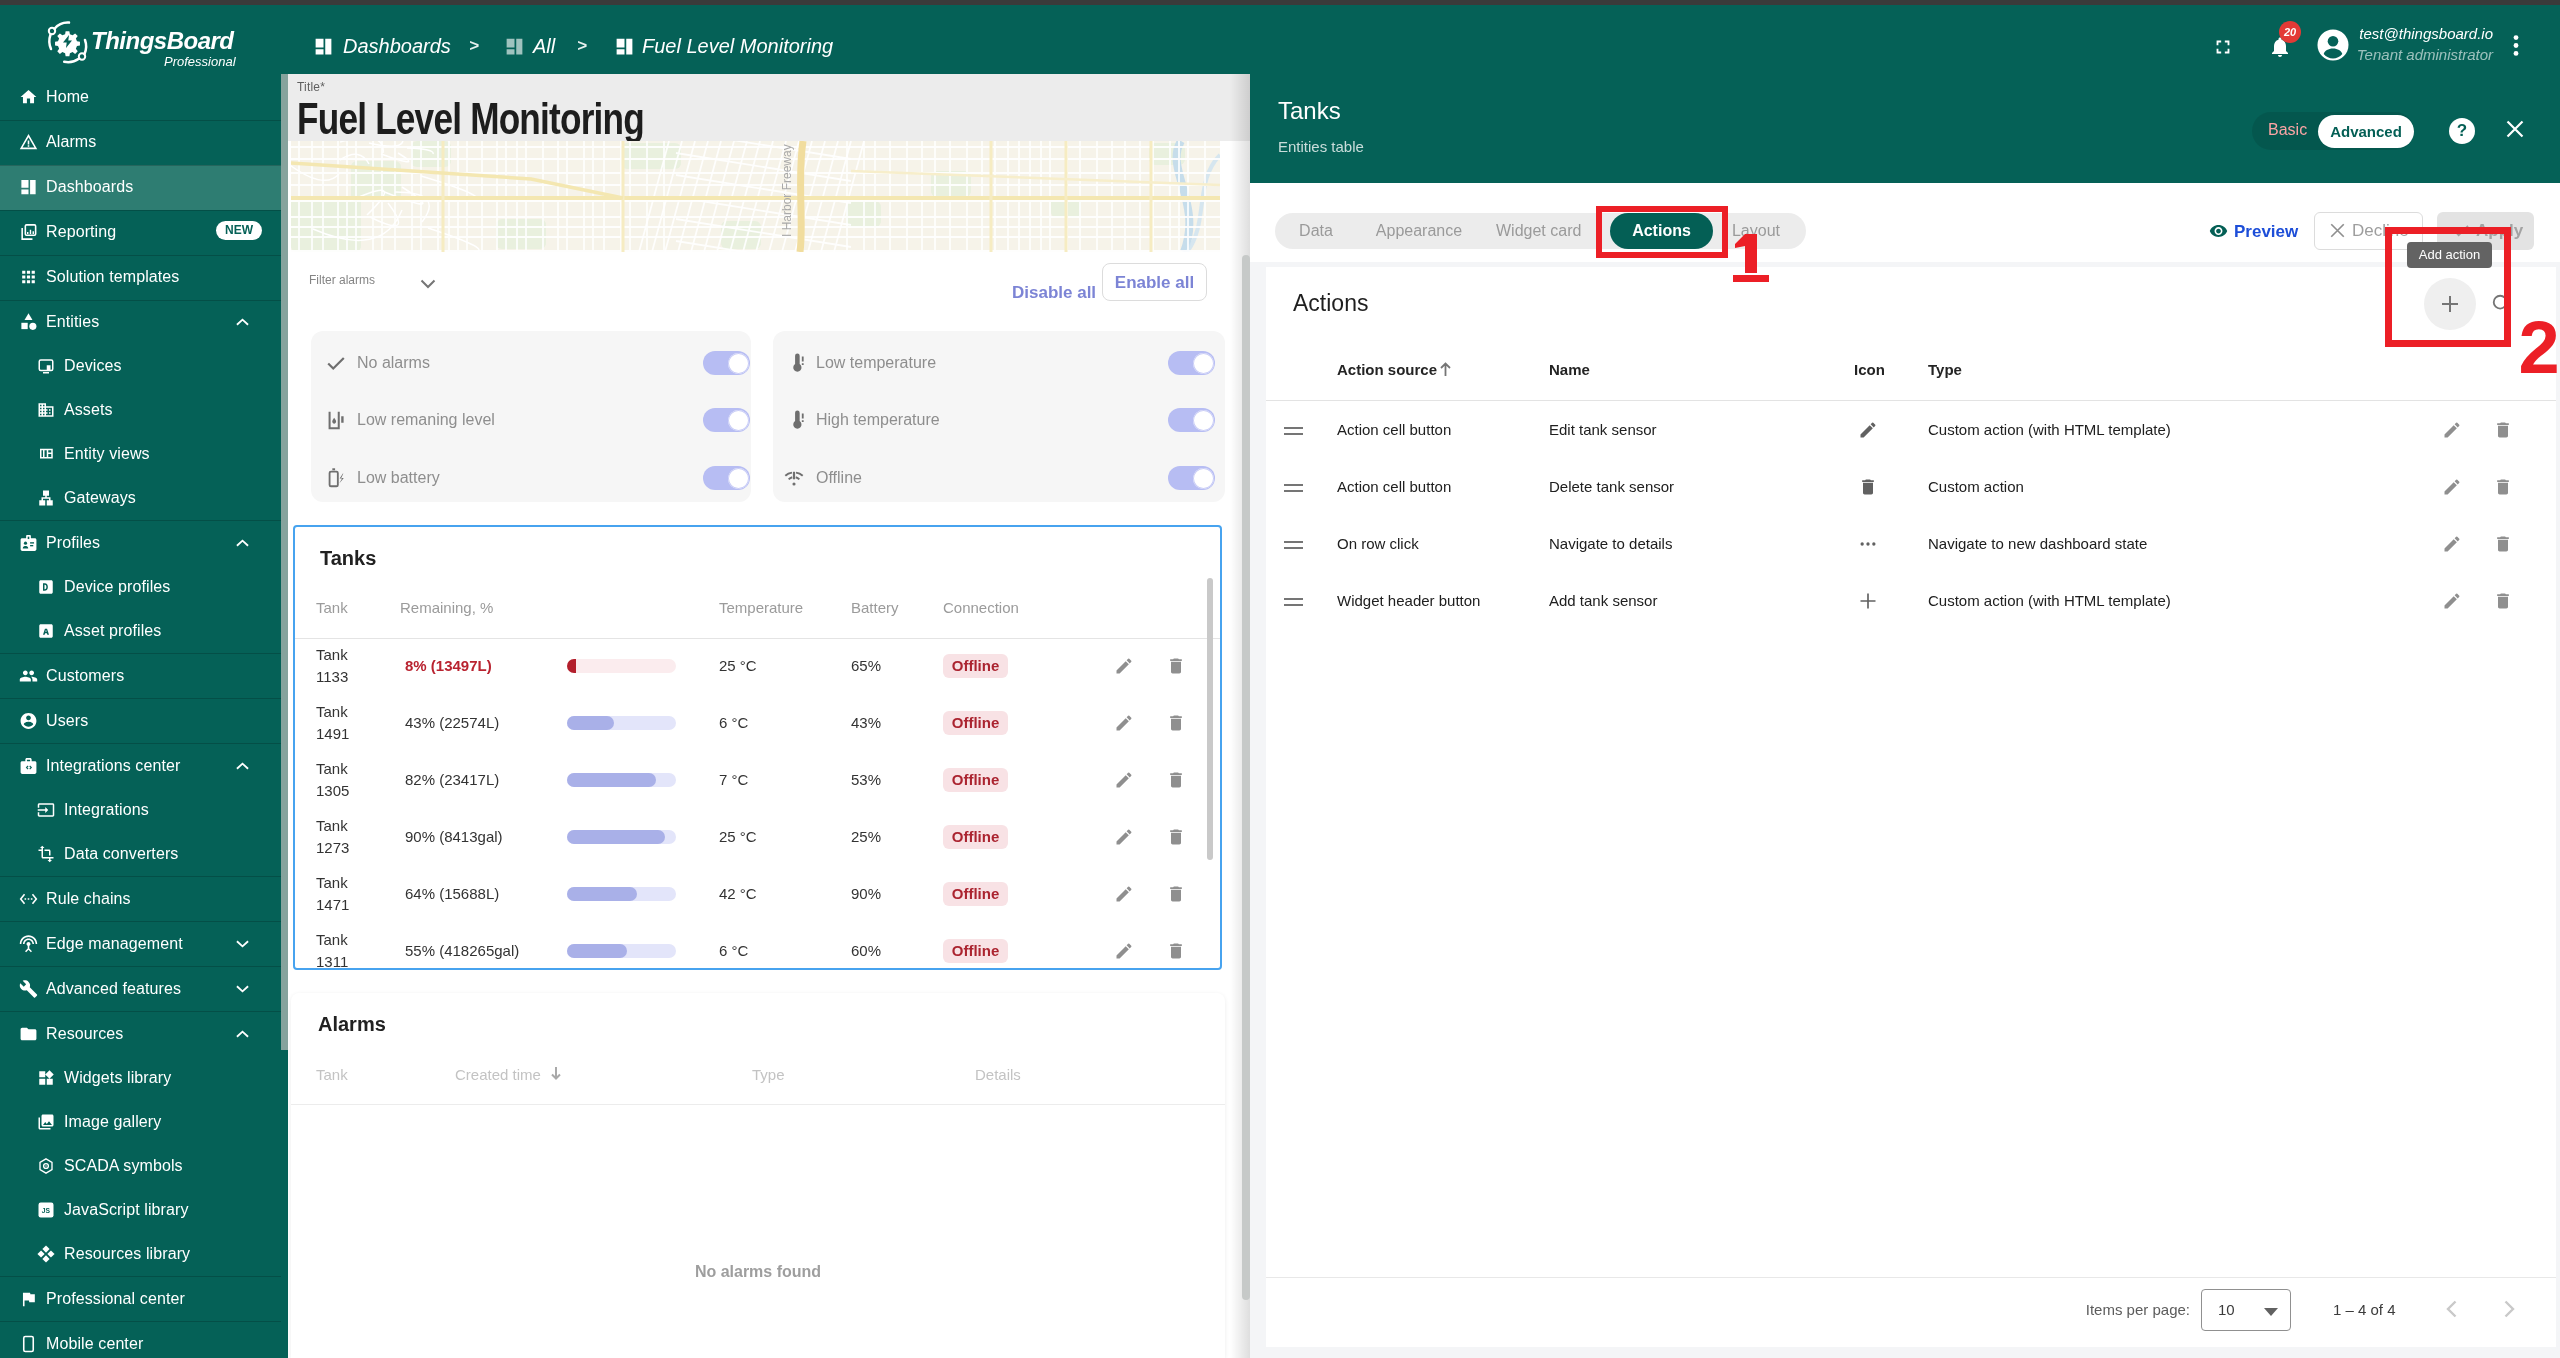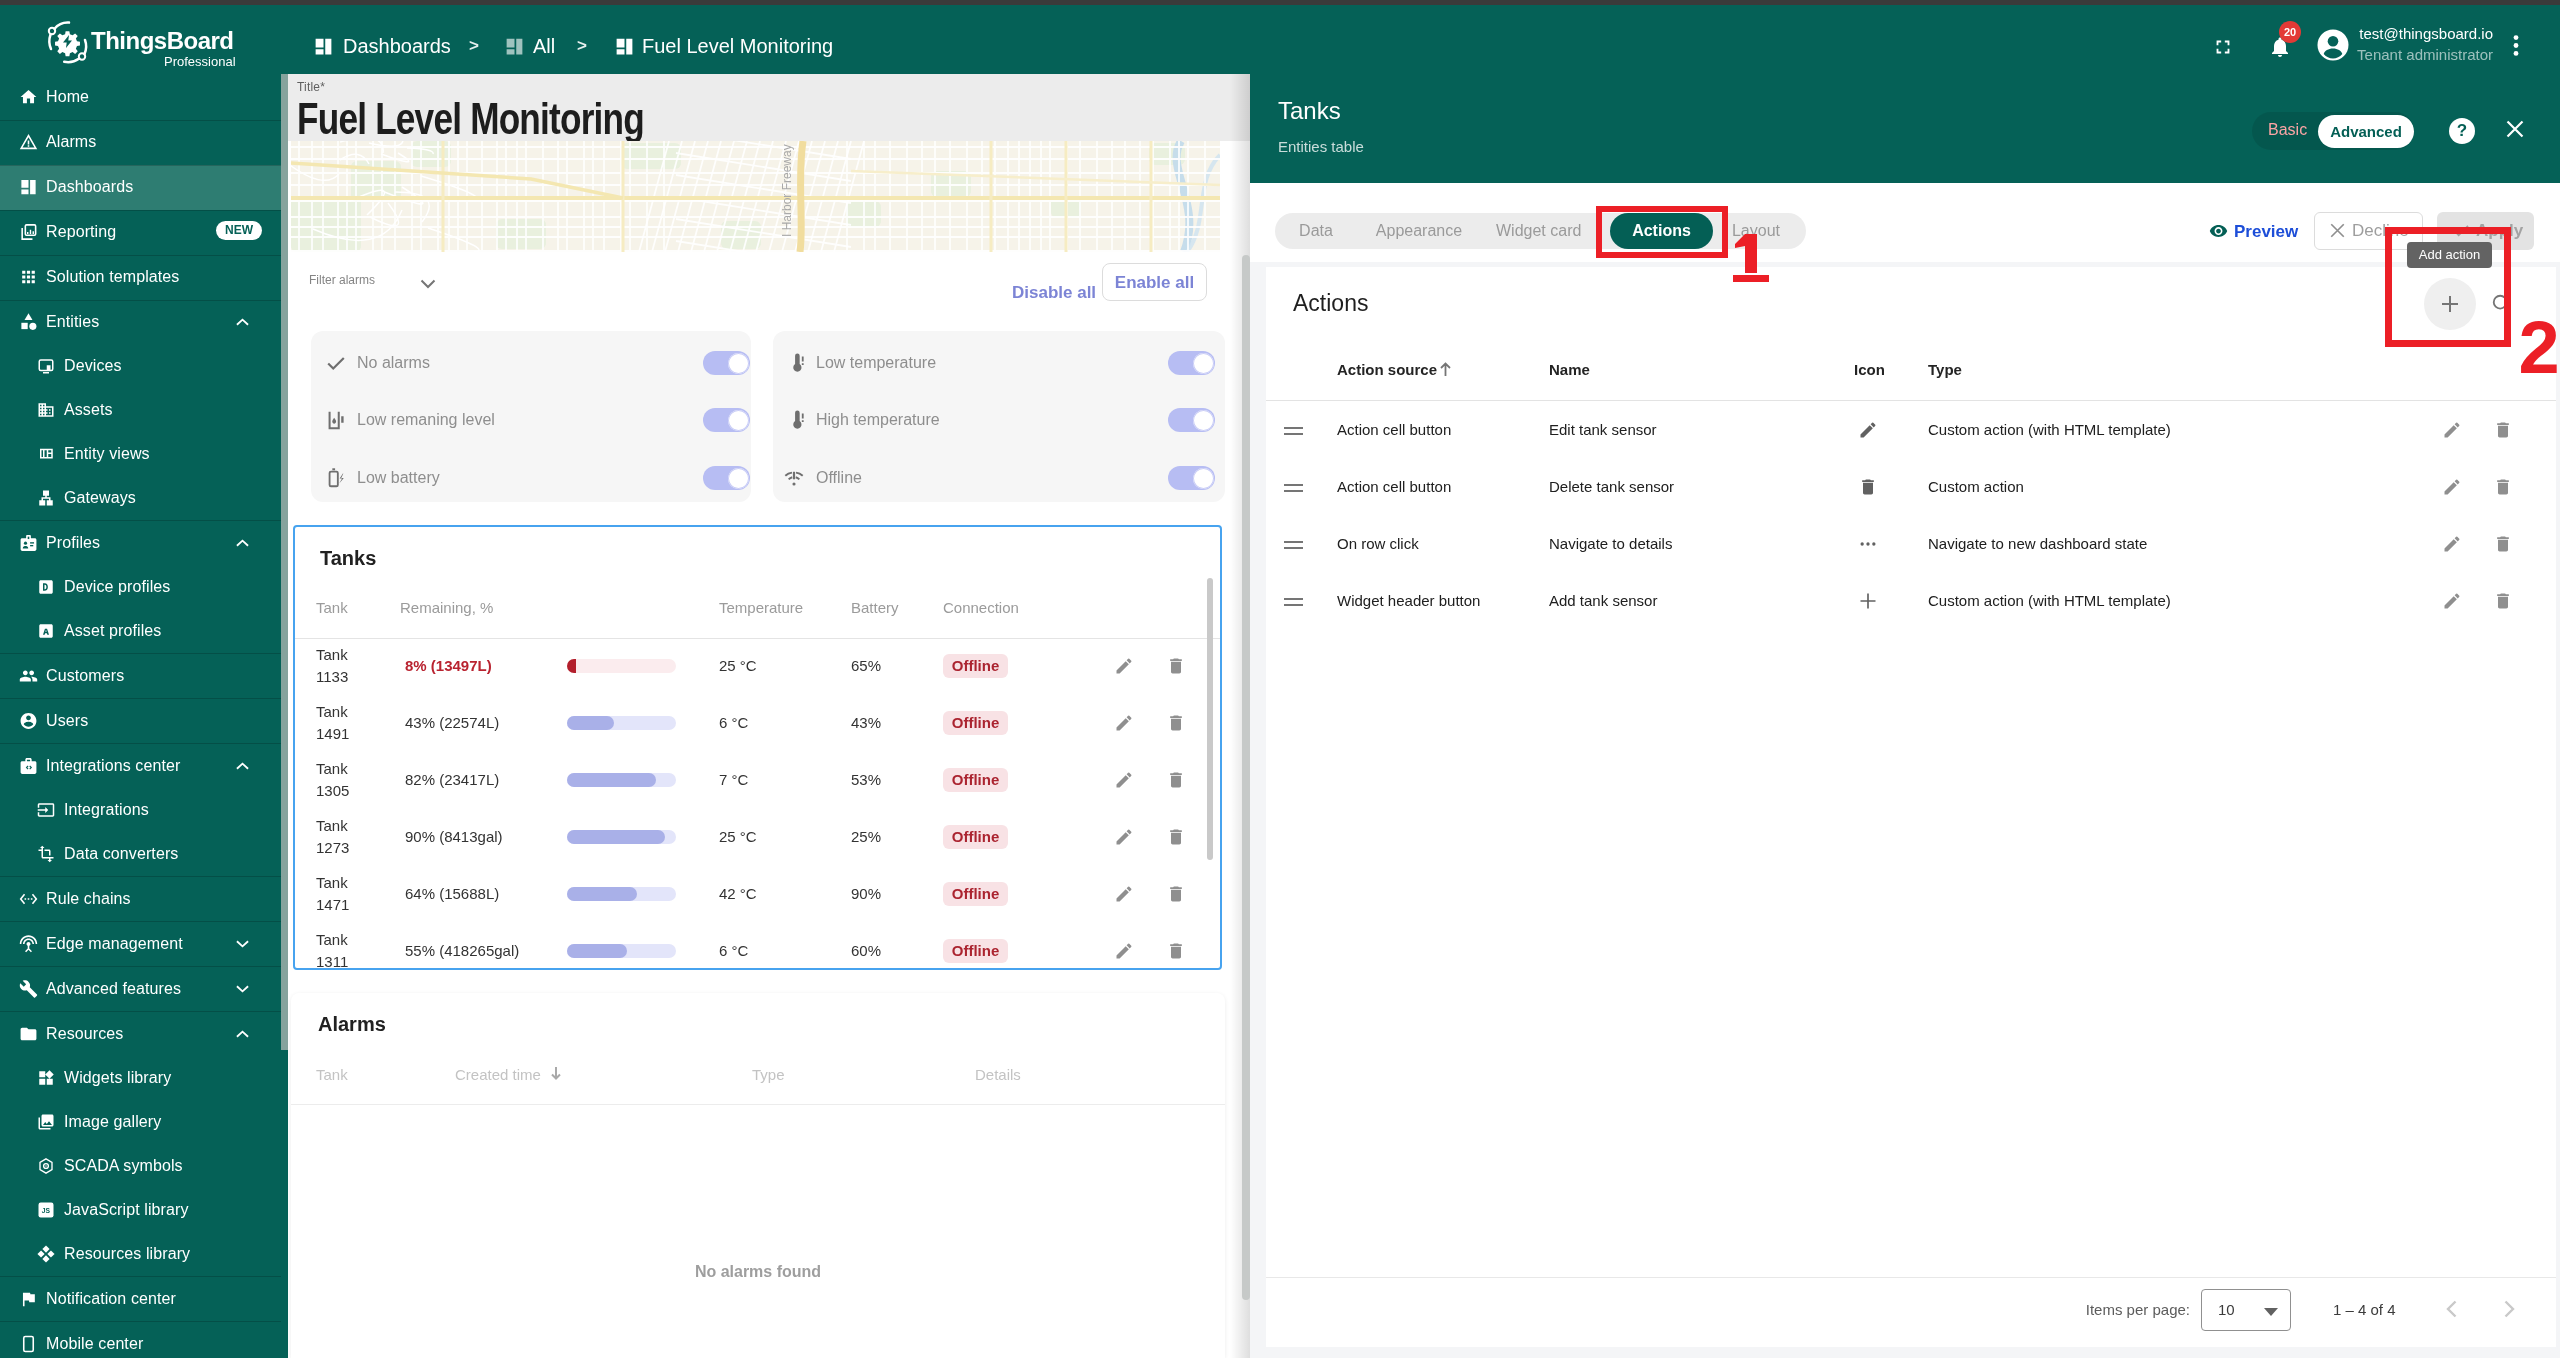--- a/index.html
+++ b/index.html
@@ -1,20 +1,20 @@
 <!DOCTYPE html>
 <html><head>
 <meta charset="utf-8">
 <style>
   * { margin:0; padding:0; box-sizing:border-box; }
   html,body { width:2560px; height:1358px; font-family:"Liberation Sans", sans-serif; }
   .page { position:relative; width:2560px; height:1358px; overflow:hidden; background:#fff; }
   .abs { position:absolute; }
   .topstrip { left:0; top:0; width:2560px; height:5px; background:#3a3a3a; }
-  .greenhead { left:0; top:5px; width:2560px; height:69px; background:var(--tb); }
+  .greenhead { left:0; top:5px; width:2560px; height:69px; background:var(--tb);font-style:italic; }
   :root { --tb:#056157; --tbhl:#2e7d72; }
   .sidebar { left:0; top:74px; width:288px; height:1284px; background:var(--tb); }
   .sb-thumb { left:281px; top:74px; width:7px; height:976px; background:#86a39d; }
   .sb-item { position:absolute; left:0; width:281px; height:44px; color:#fff; }
   .sb-item .txt { position:absolute; left:46px; top:50%; transform:translateY(-50%); font-size:16px; font-weight:400; letter-spacing:.1px; }
   .sb-item.sub .txt { left:64px; }
   .sb-item .ic { position:absolute; left:19px; top:50%; transform:translateY(-50%); width:19px; height:19px; }
   .sb-item.sub .ic { left:37px; width:18px; height:18px; }
   .sb-item .chev { position:absolute; right:32px; top:50%; transform:translateY(-50%); width:13px; height:8px; }
   .sb-sep { position:absolute; left:0; width:281px; height:1px; background:rgba(0,0,0,.18); }
@@ -340,21 +340,21 @@
           <rect x="2" y="8.6" width="6.8" height="6.8" transform="rotate(45 5.4 12)"></rect>
           <rect x="15.2" y="8.6" width="6.8" height="6.8" transform="rotate(45 18.6 12)"></rect>
           <rect x="8.6" y="15.2" width="6.8" height="6.8" transform="rotate(45 12 18.6)"></rect>
         </svg>
         <span class="txt">Resources library</span>
       </div>
     <div class="sb-item" style="top:1203px">
         <svg class="ic" viewBox="0 0 24 24" fill="#fff">
           <path d="M14.4 6L14 4H5v17h2v-7h5.6l.4 2h7V6z"></path>
         </svg>
-        <span class="txt">Notification center</span>
+        <span class="txt">Professional center</span>
       </div>
     <div class="sb-item" style="top:1248px">
         <svg class="ic" viewBox="0 0 24 24" fill="none" stroke="#fff" stroke-width="2">
           <rect x="6" y="2.5" width="12" height="19" rx="2"></rect>
         </svg>
         <span class="txt">Mobile center</span>
       </div>
   </div>
   <div class="abs sb-thumb"></div>
   <div class="abs newbadge">NEW</div>

